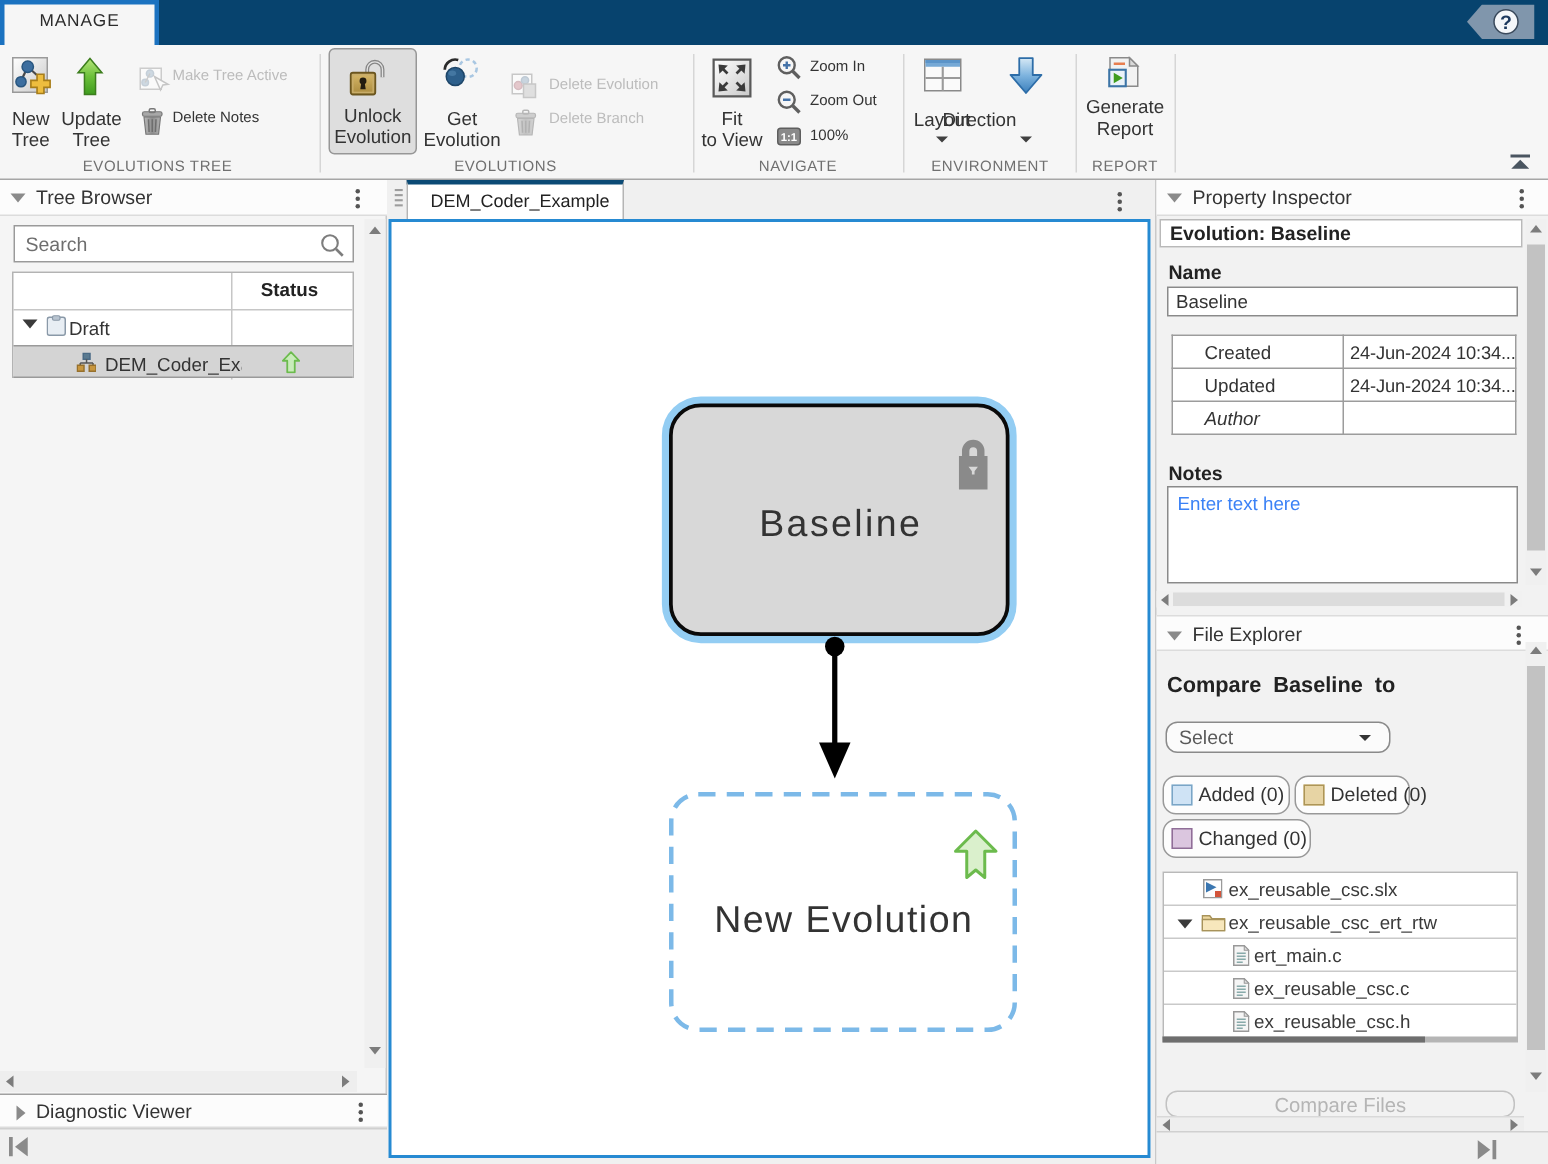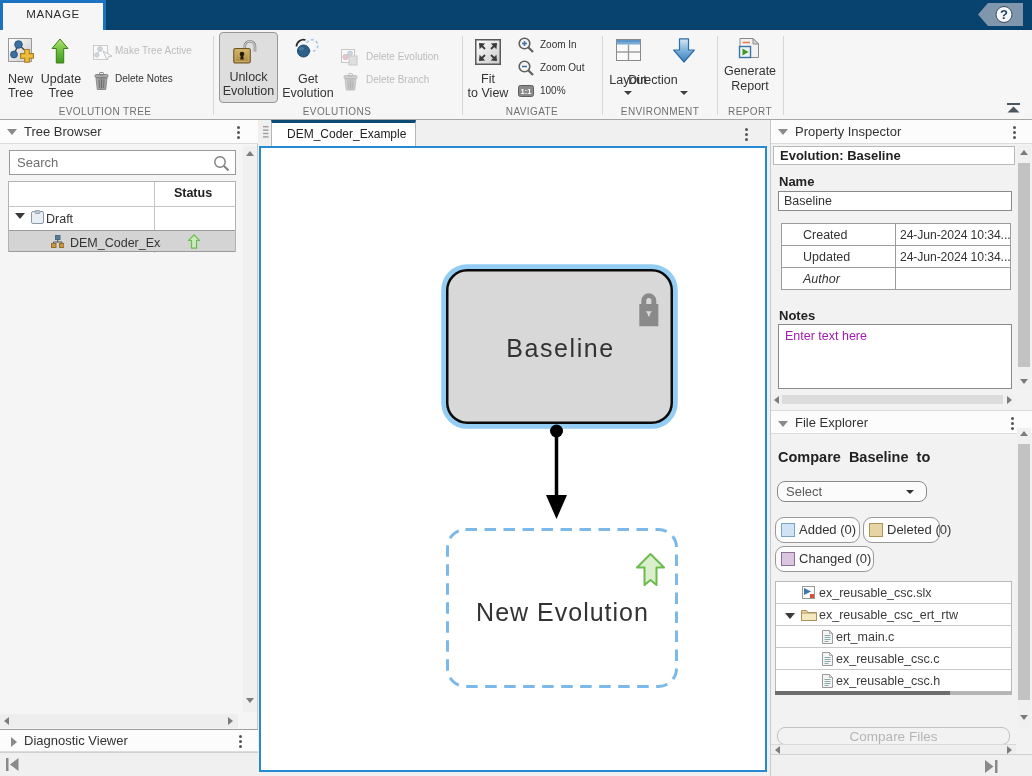--- a/index.html
+++ b/index.html
@@ -79,21 +79,21 @@
 </div>
 
 <div id="toolstrip">
 
   <div class="tsep" style="left:213px"></div>
   <div class="tsep" style="left:462px"></div>
   <div class="tsep" style="left:602px"></div>
   <div class="tsep" style="left:717px"></div>
   <div class="tsep" style="left:783px"></div>
 
-  <div class="seclabel" style="left:30px; width:150px;">EVOLUTION TREE</div>
+  <div class="seclabel" style="left:30px; width:150px;">EVOLUTIONS TREE</div>
   <div class="seclabel" style="left:262px; width:150px;">EVOLUTIONS</div>
   <div class="seclabel" style="left:457px; width:150px;">NAVIGATE</div>
   <div class="seclabel" style="left:585px; width:150px;">ENVIRONMENT</div>
   <div class="seclabel" style="left:675px; width:150px;">REPORT</div>
   <div id="unlockbtn"></div>
   <svg style="position:absolute;left:0;top:0;z-index:1;" width="1032" height="89">
     <defs>
       <linearGradient id="garr" x1="0" y1="0" x2="0" y2="1">
         <stop offset="0" stop-color="#b6e67a"></stop>
           <stop offset="0.5" stop-color="#6cc03a"></stop>
@@ -398,21 +398,21 @@
             <td style="padding-left:21px;">Updated</td>
             <td style="padding-left:4px; white-space:nowrap; overflow:hidden; max-width:111px; font-size:12.2px; letter-spacing:-0.1px;">24-Jun-2024 10:34...</td>
           </tr>
       <tr>
             <td style="padding-left:21px;font-style:italic;">Author</td>
             <td></td>
           </tr>
     </tbody>
       </table>
     <div style="position:absolute; left:8px; top:188px; font-weight:bold; font-size:13px; color:#222;">Notes</div>
-    <div class="rinput" style="left:7px; top:204px; width:234px; height:65px; color:#a21caf; padding:4px 0 0 6px;">Enter text here</div>
+    <div class="rinput" style="left:7px; top:204px; width:234px; height:65px; color:#3b82f6; padding:4px 0 0 6px;">Enter text here</div>
 
     <div class="sb" style="left:0; top:274px; width:244px; height:11px; background:#f1f1f1;">
       <div class="sb-thumb" style="left:11px; top:1px; width:221px; height:9px; background:#dcdcdc;"></div>
       <div class="arr arr-left" style="left:3px; top:2px;"></div>
       <div class="arr arr-right" style="left:236px; top:2px;"></div>
     </div>
 
     <div class="sb" style="left:246px; top:26px; width:14px; height:244px;">
       <div class="sb-thumb" style="left:1px; top:17px; width:12px; height:204px;"></div>
       <div class="arr arr-up" style="left:3px; top:4px;"></div>

